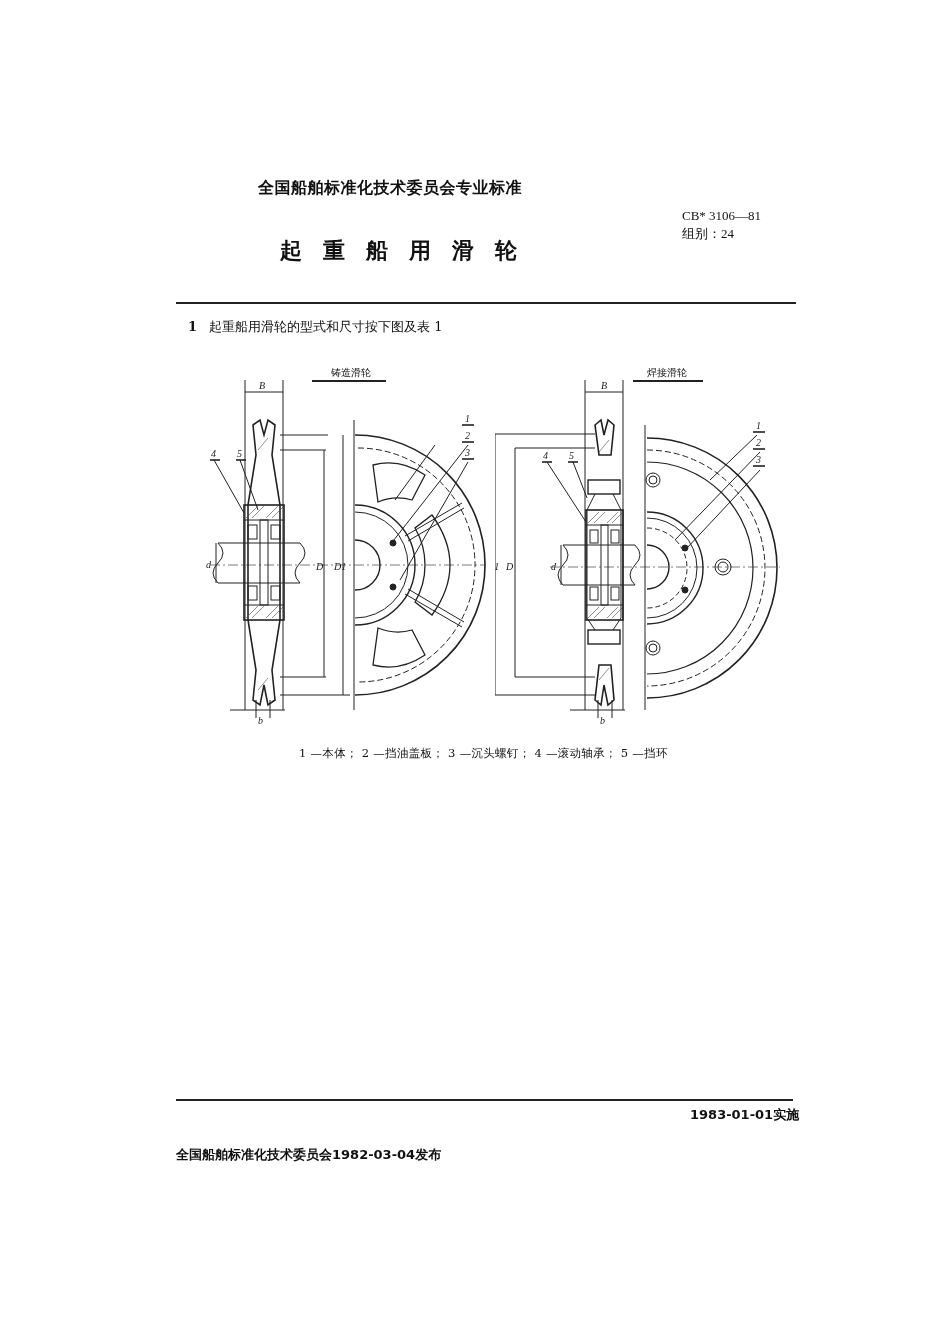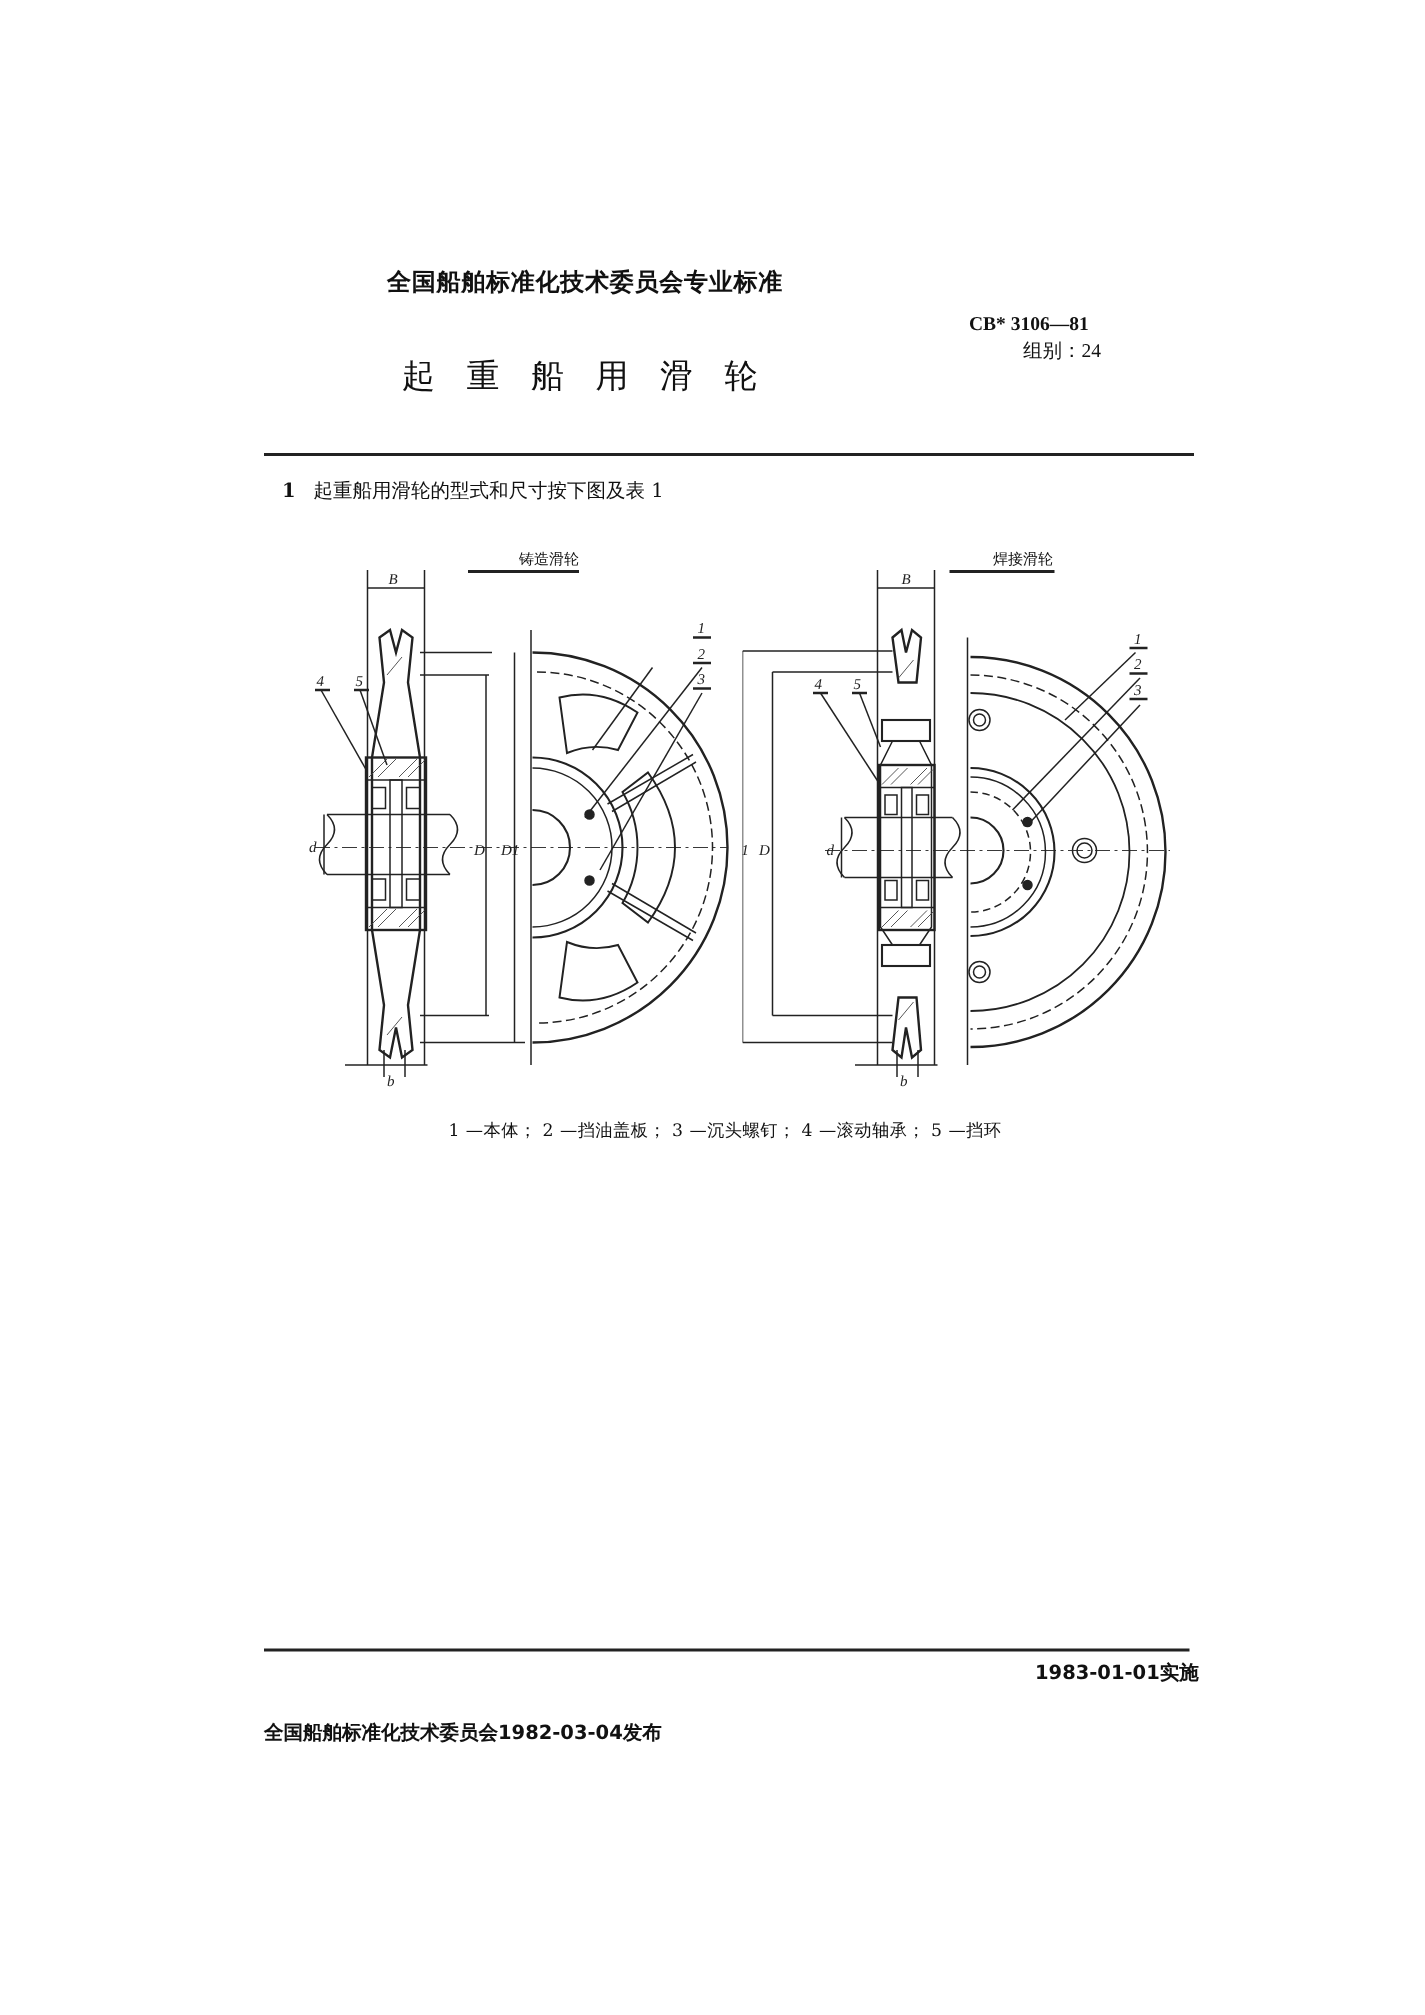--- a/index.html
+++ b/index.html
@@ -1,32 +1,32 @@
 <!DOCTYPE html>
 <html><head>
 <meta charset="utf-8">
 <style>
   html, body { margin:0; padding:0; background:#ffffff; }
   body { width:950px; height:1343px; position:relative; overflow:hidden;
          font-family:"DejaVu Serif","Liberation Serif",serif; color:#111; }
   .abs { position:absolute; }
   .org { left:258px; top:178px; font-family:"DejaVu Sans","Liberation Sans",sans-serif;
          font-size:16px; font-weight:bold; letter-spacing:0.5px; }
-  .std-code { left:646px; top:208px; font-size:13px; font-weight:bold; font-family:"Liberation Serif",serif; }
+  .std-code { left:682px; top:208px; font-size:13px; font-weight:normal; font-family:"Liberation Serif",serif; }
   .group { left:682px; top:225px; font-size:13px; font-family:"Liberation Serif",serif; }
-  .title { left:268px; top:236px; font-family:"DejaVu Sans","Liberation Sans",sans-serif;
-           font-size:22px; font-weight:normal; letter-spacing:21px; }
+  .title { left:280px; top:236px; font-family:"DejaVu Sans","Liberation Sans",sans-serif;
+           font-size:22px; font-weight:bold; letter-spacing:21px; }
   .rule-top { left:176px; top:302px; width:620px; height:0; border-top:2px solid #222; }
   .clause { left:188px; top:318px; font-size:13px; }
   .clause .num { font-weight:bold; margin-right:12px; }
   .caption { left:299px; top:746px; font-size:11.5px; letter-spacing:0.3px; }
   .rule-bottom { left:176px; top:1099px; width:617px; height:0; border-top:2px solid #222; }
   .footer-left { left:176px; top:1106px; font-size:13px; font-weight:bold; font-family:"DejaVu Sans","Liberation Sans",sans-serif;margin-top:40px; }
   .footer-right { left:690px; top:1106px; font-size:13px; font-weight:bold; font-family:"DejaVu Sans","Liberation Sans",sans-serif; }
-  .fig-title { font-size:10px; font-family:Liberation Serif, serif;margin-left:15px; }
+  .fig-title { font-size:10px; font-family:Liberation Serif, serif; }
   .fig-title-uline { height:0; border-top:2px solid #222; }
   svg text { font-family:"Liberation Serif",serif; font-style:italic; }
 </style>
 </head>
 <body>
 
 <div class="abs org">全国船舶标准化技术委员会专业标准</div>
 <div class="abs std-code">CB* 3106—81</div>
 <div class="abs group">组别：24</div>
 <div class="abs title">起重船用滑轮</div>

